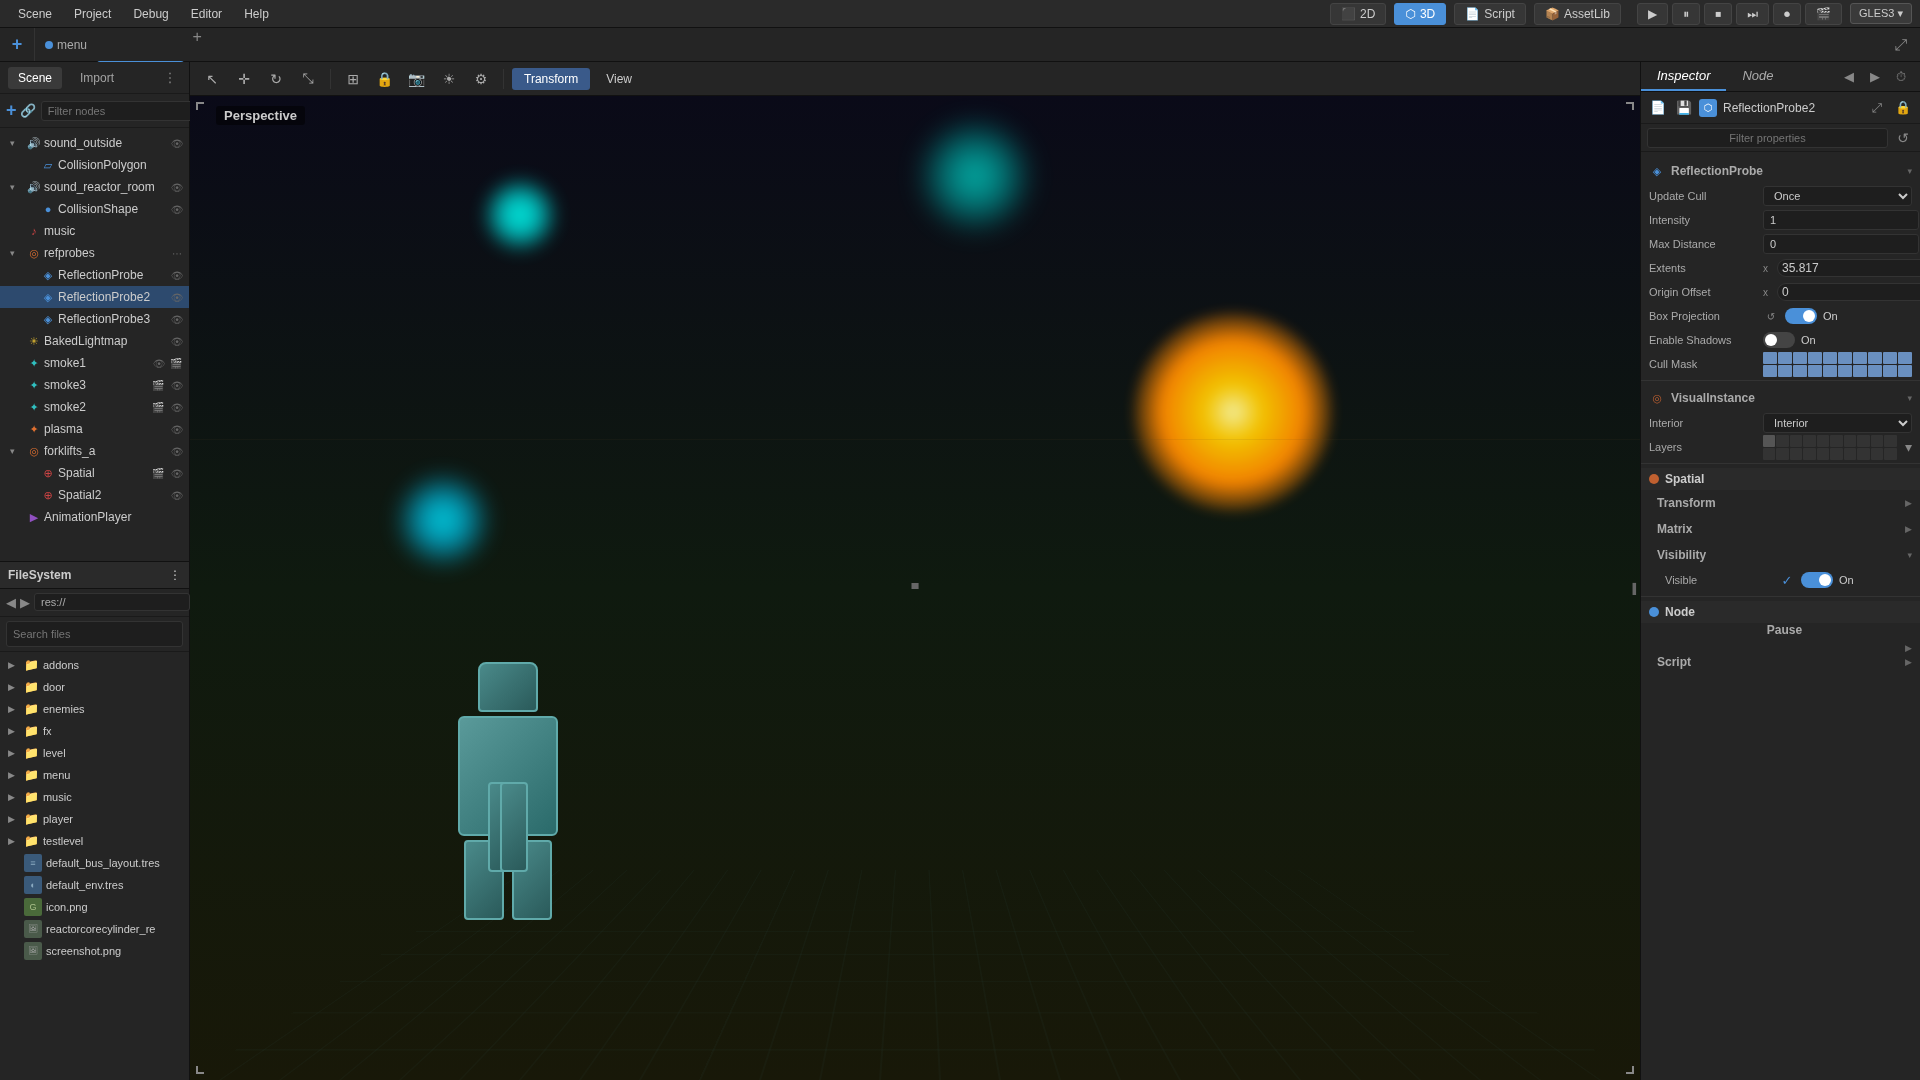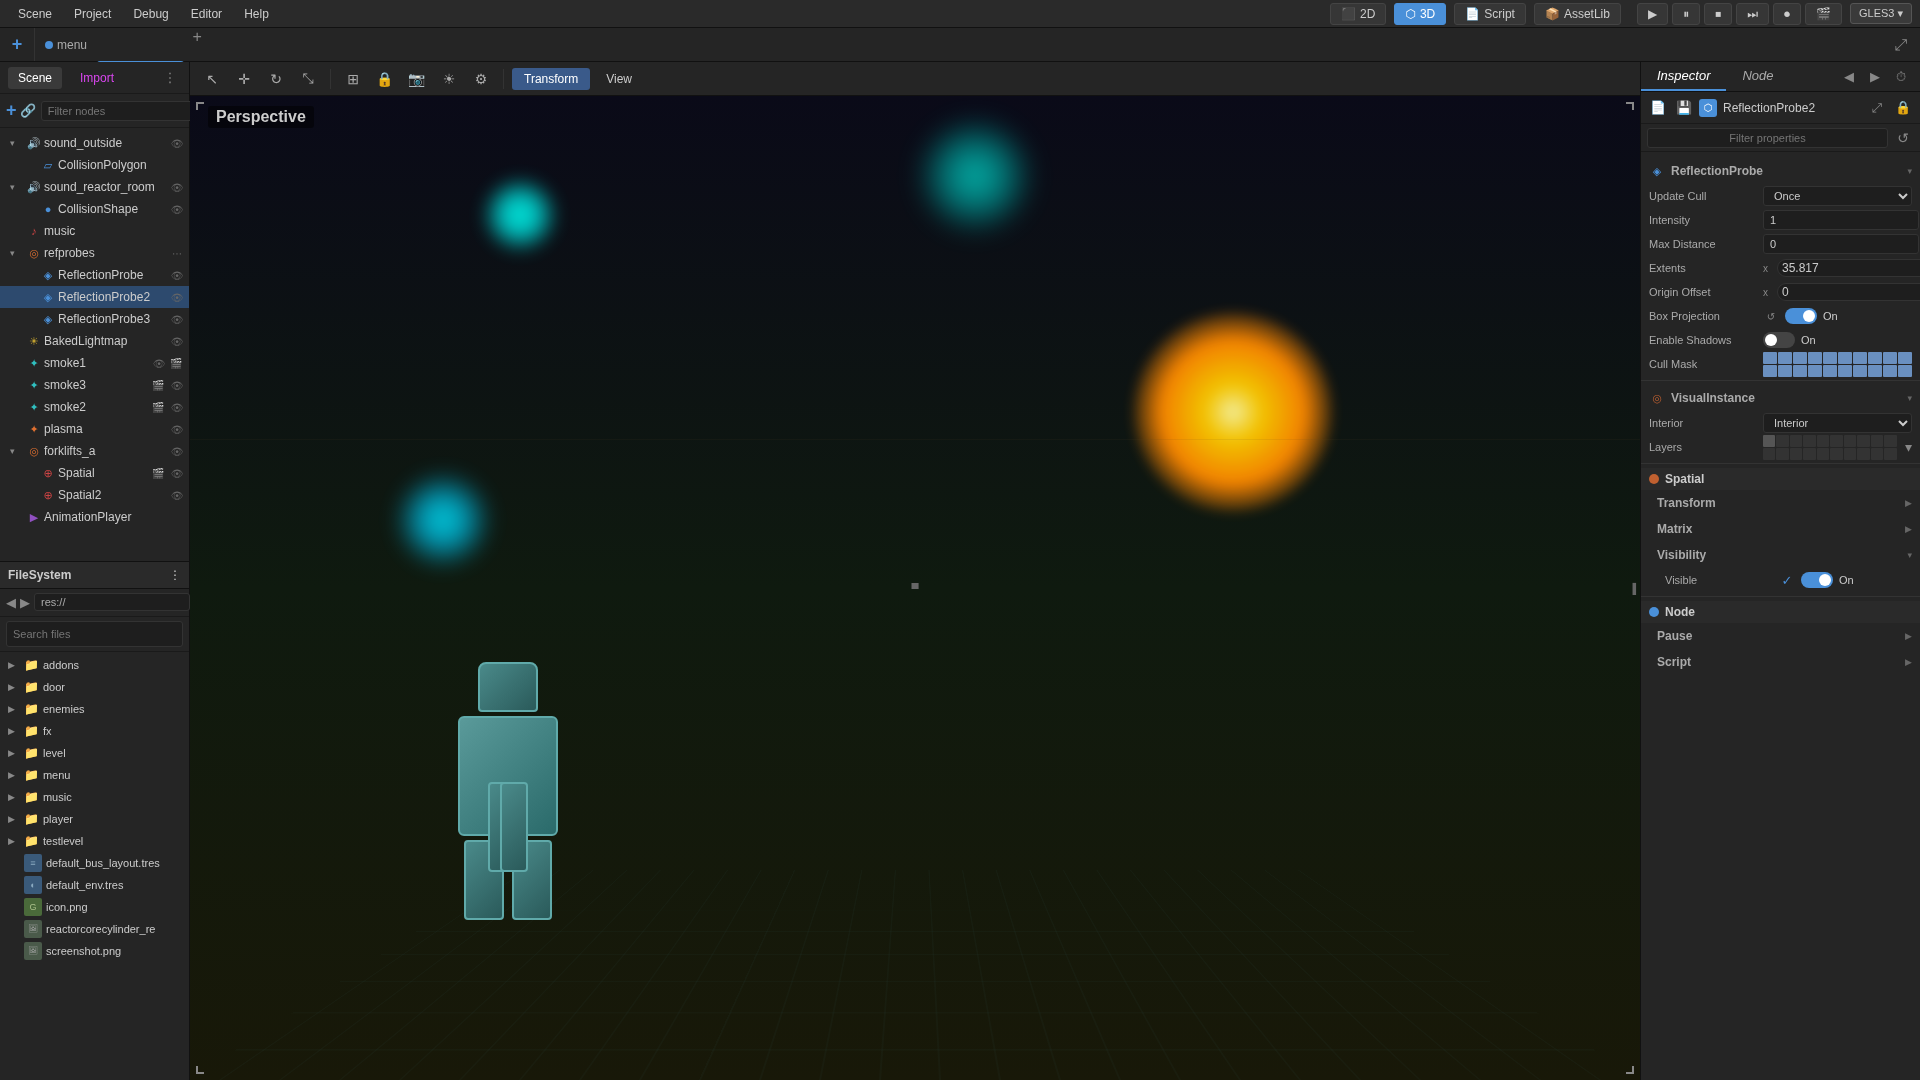--- a/index.html
+++ b/index.html
@@ -122,21 +122,21 @@
       display: flex;
       align-items: center;
       padding: 0 8px;
       gap: 8px;
       border-bottom: 1px solid #1a1a1a;
     }
     .scene-tab {
       padding: 4px 10px;
       cursor: pointer;
       border-radius: 3px;
-      color: #d946ef;
+      color: #a3a3a3;
     }
     .scene-tab.active { background: #3a3a3a; color: #fff; }
     .scene-header-icons {
       margin-left: auto;
       display: flex;
       gap: 4px;
     }
     .icon-btn {
       width: 22px; height: 22px;
       display: flex; align-items: center; justify-content: center;
@@ -297,23 +297,23 @@
     }
     .viewport-canvas {
       width: 100%;
       height: 100%;
       background: linear-gradient(160deg, #0a0f0a 0%, #1a200a 40%, #0a1520 100%);
       position: relative;
     }
     .vp-label {
       position: absolute;
       top: 10px;
-      left: 18px;
-      color: #ccc;
-      font-size: 16px;
+      left: 26px;
+      color: #ccc;
+      font-size: 13px;
       font-weight: bold;
       background: rgba(0,0,0,0.5);
       padding: 2px 8px;
       border-radius: 3px;
     }
 
     
     .scene-glow-teal {
       position: absolute;
       top: 8%;
@@ -1349,21 +1349,21 @@
         </div>
       </div>
 
       <div class="insp-divider"></div>
 
       <div class="sub-section">
         <div class="sub-section-dot blue"></div>
         <span class="sub-section-label">Node</span>
       </div>
 
-      <div class="insp-section" style="padding-left:16px;">
+      <div class="insp-section" style="padding-left:16px;flex-direction:column;">
         <span class="insp-section-label">Pause</span>
         <span class="insp-section-arrow">▶</span>
       </div>
 
       <div class="insp-section" style="padding-left:16px;">
         <span class="insp-section-label">Script</span>
         <span class="insp-section-arrow">▶</span>
       </div>
 
     </div>

